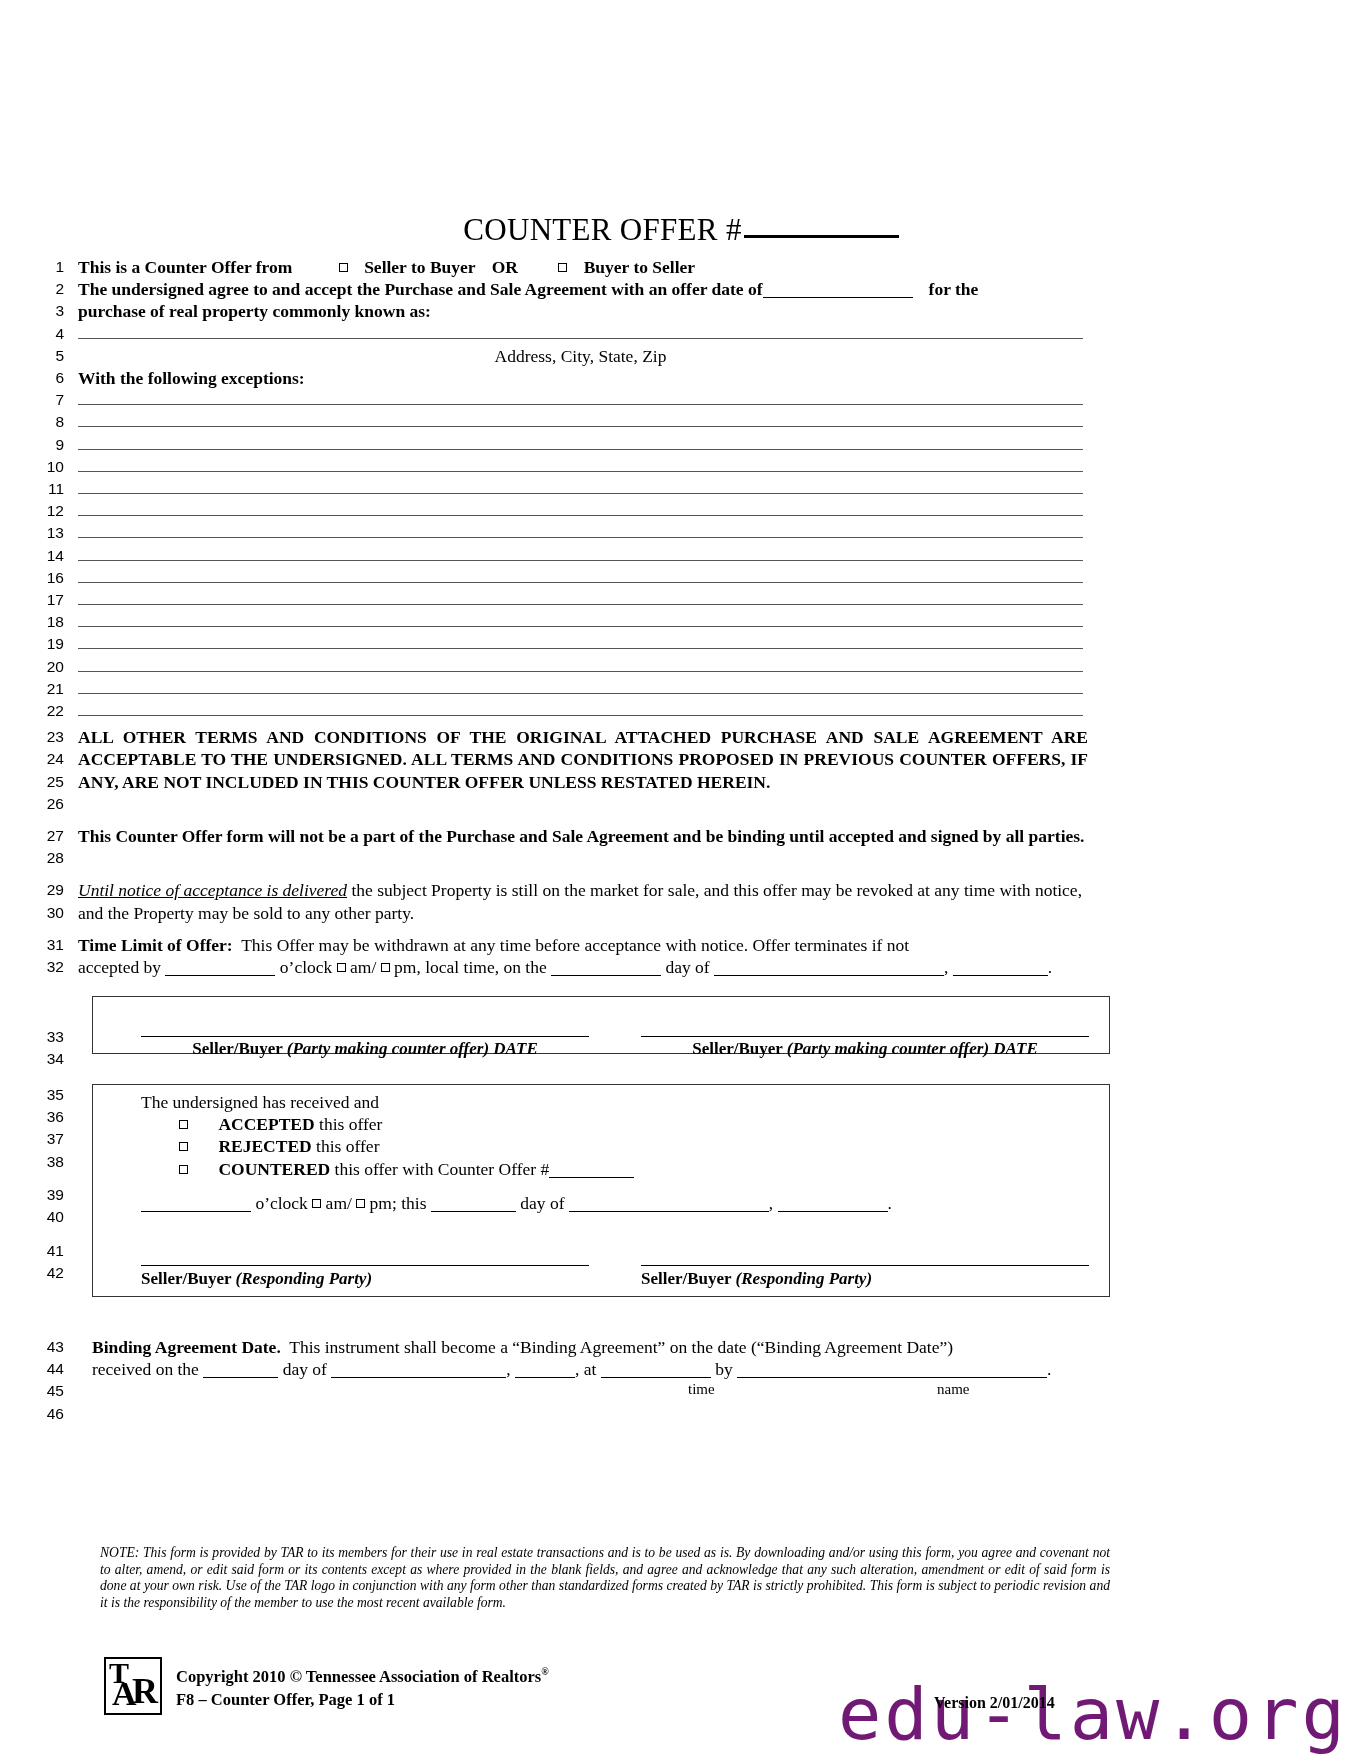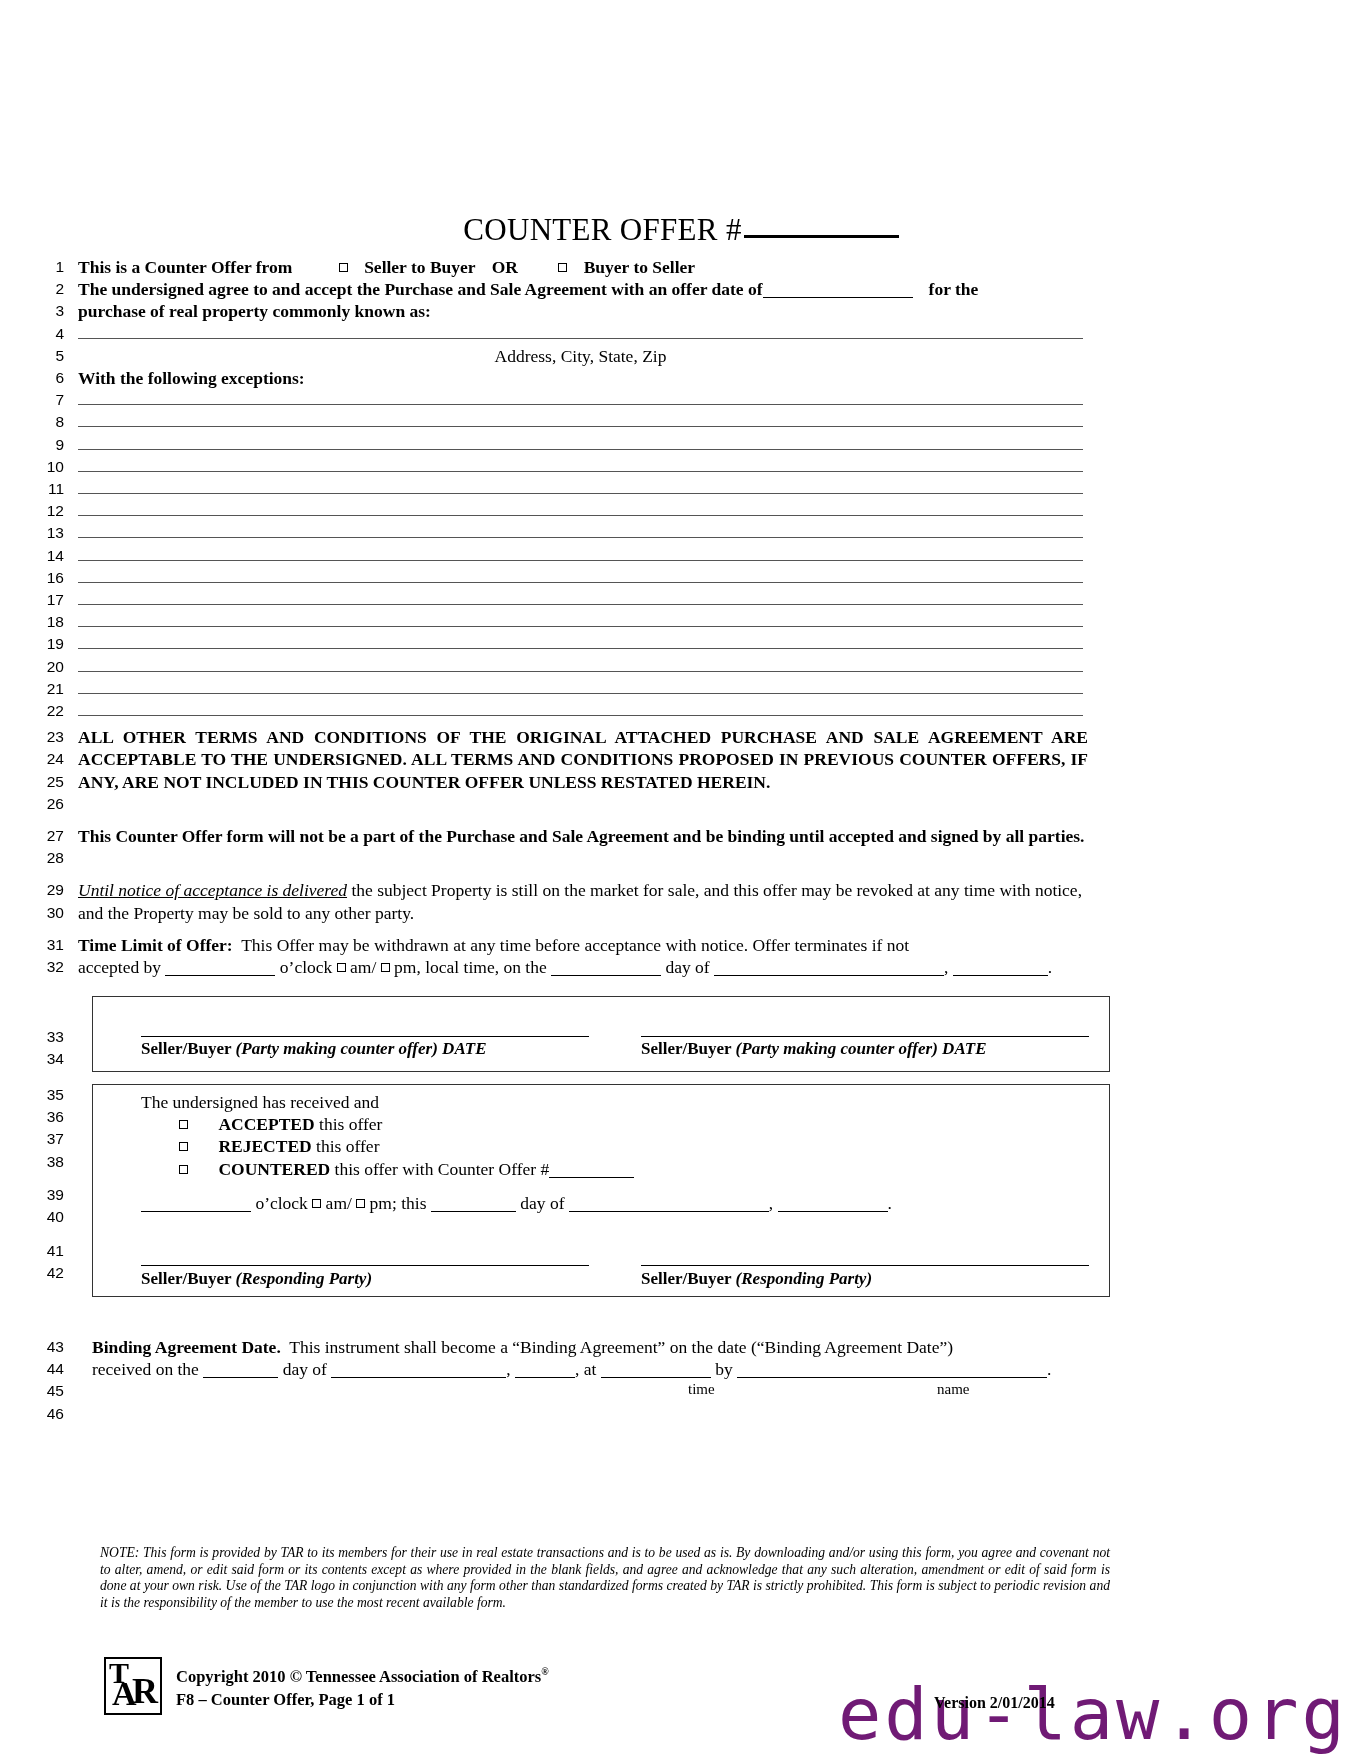--- a/index.html
+++ b/index.html
@@ -400,21 +400,21 @@
     </div>
   </div>
 
   <div style="position:absolute; top:996px; left:0; width:1362px;">
     <div style="position:absolute; left:0; top:30px; width:78px; text-align:right; padding-right:14px; box-sizing:border-box;">
       <span class="lineno" style="display:block;width:auto;min-width:0;padding:0;">33</span>
     </div>
     <div style="position:absolute; left:0; top:52px; width:78px; text-align:right; padding-right:14px; box-sizing:border-box;">
       <span class="lineno" style="display:block;width:auto;min-width:0;padding:0;">34</span>
     </div>
-    <div class="boxwrap" style="height:76px; padding-top:0;">
+    <div class="boxwrap" style="height:58px; padding-top:0;text-align:center;">
       <div class="sig-row" style="padding-top:38px;">
         <div class="sig-col">
           <div class="sig-line"></div>
           <div class="sig-caption"><span>Seller/Buyer </span><span class="bi">(Party making counter offer)  DATE</span></div>
         </div>
         <div class="sig-col">
           <div class="sig-line"></div>
           <div class="sig-caption"><span>Seller/Buyer </span><span class="bi">(Party making counter offer)   DATE</span></div>
         </div>
       </div>

